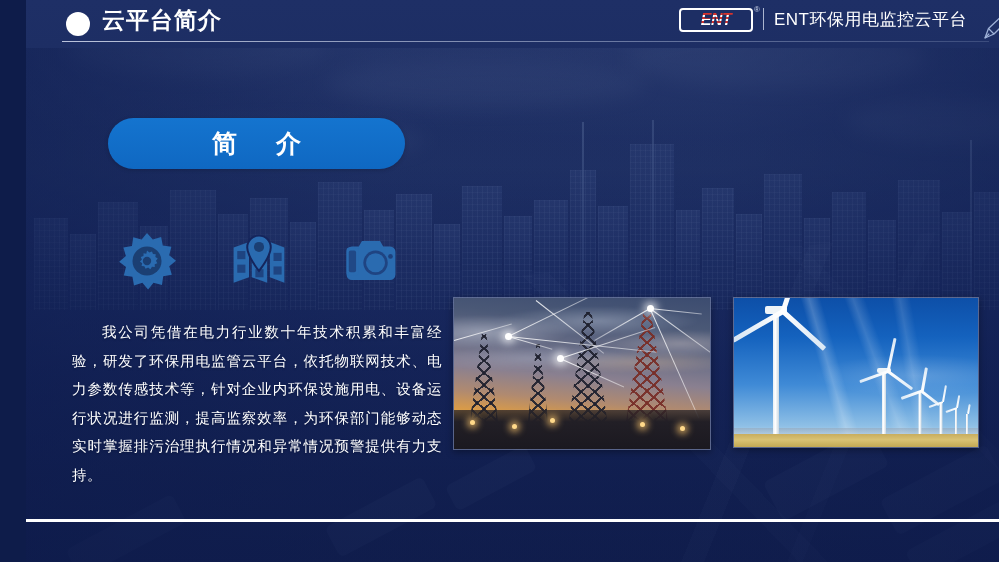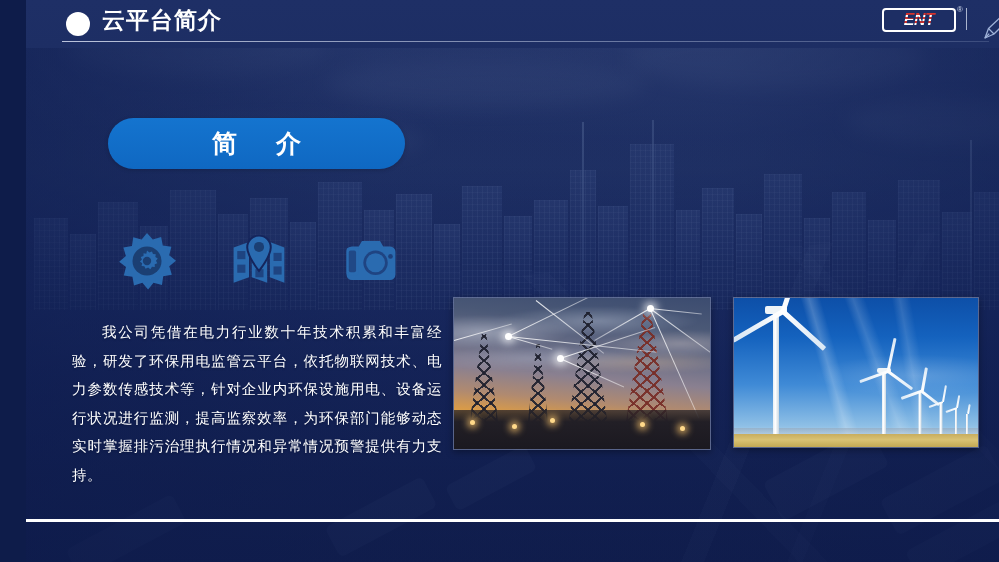--- a/index.html
+++ b/index.html
@@ -334,20 +334,21 @@
   <div class="header">
     <div class="header-dot"></div>
     <div class="header-title">云平台简介</div>
 
     <div class="brand">
       <div class="ent-logo">
         <span class="ent-text">ENT</span>
         <span class="ent-reg">®</span>
       </div>
       <div class="brand-sep"></div>
+      <div class="brand-name">ENT环保用电监控云平台</div>
     </div>
 
     <svg class="pen-icon" viewBox="0 0 40 40">
       <g fill="none" stroke="#9fb2d8" stroke-width="1.3" stroke-linejoin="round">
         <path d="M8 32 L11.5 22.5 L28 7 L33 12 L17 28 Z"></path>
         <path d="M11.5 22.5 L17 28"></path>
         <path d="M8 32 L12.2 27.6"></path>
       </g>
     </svg>
 

